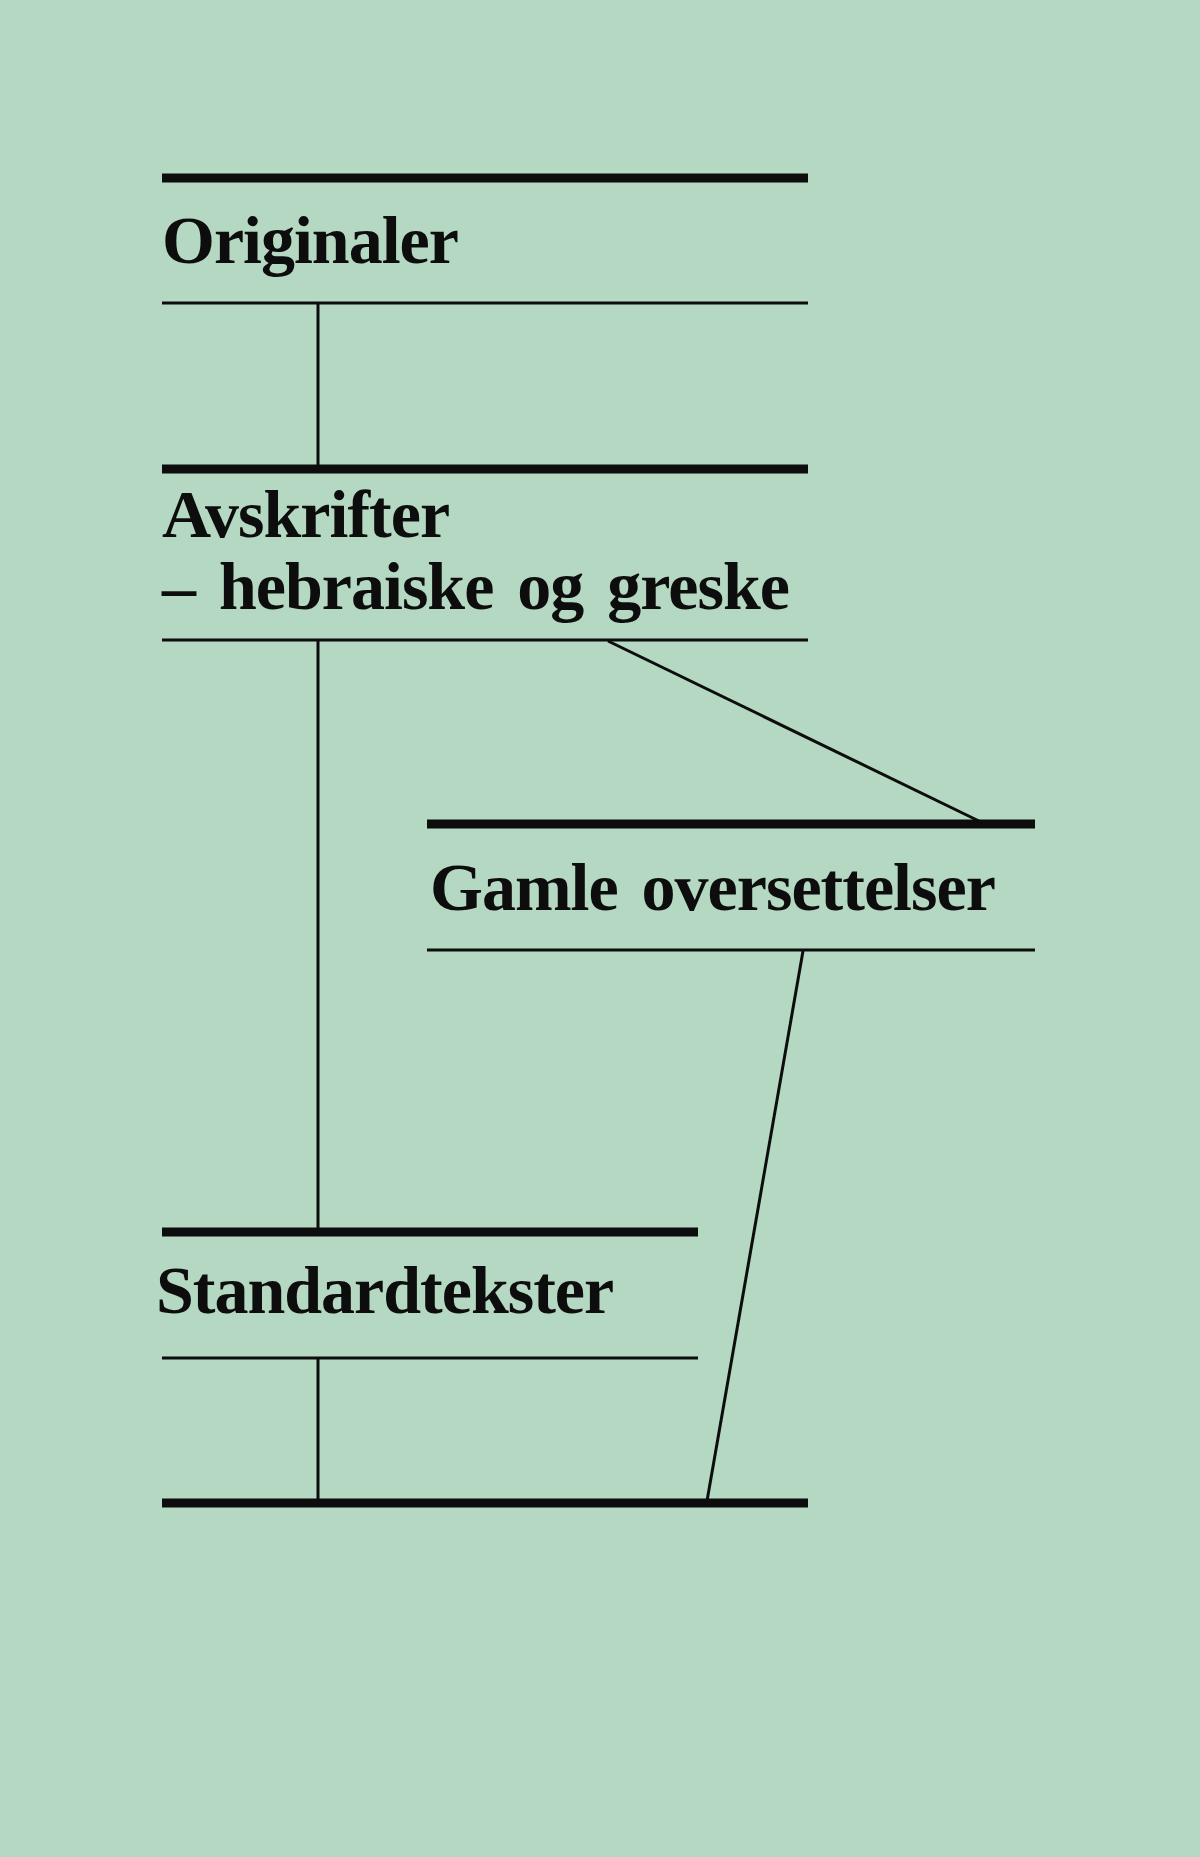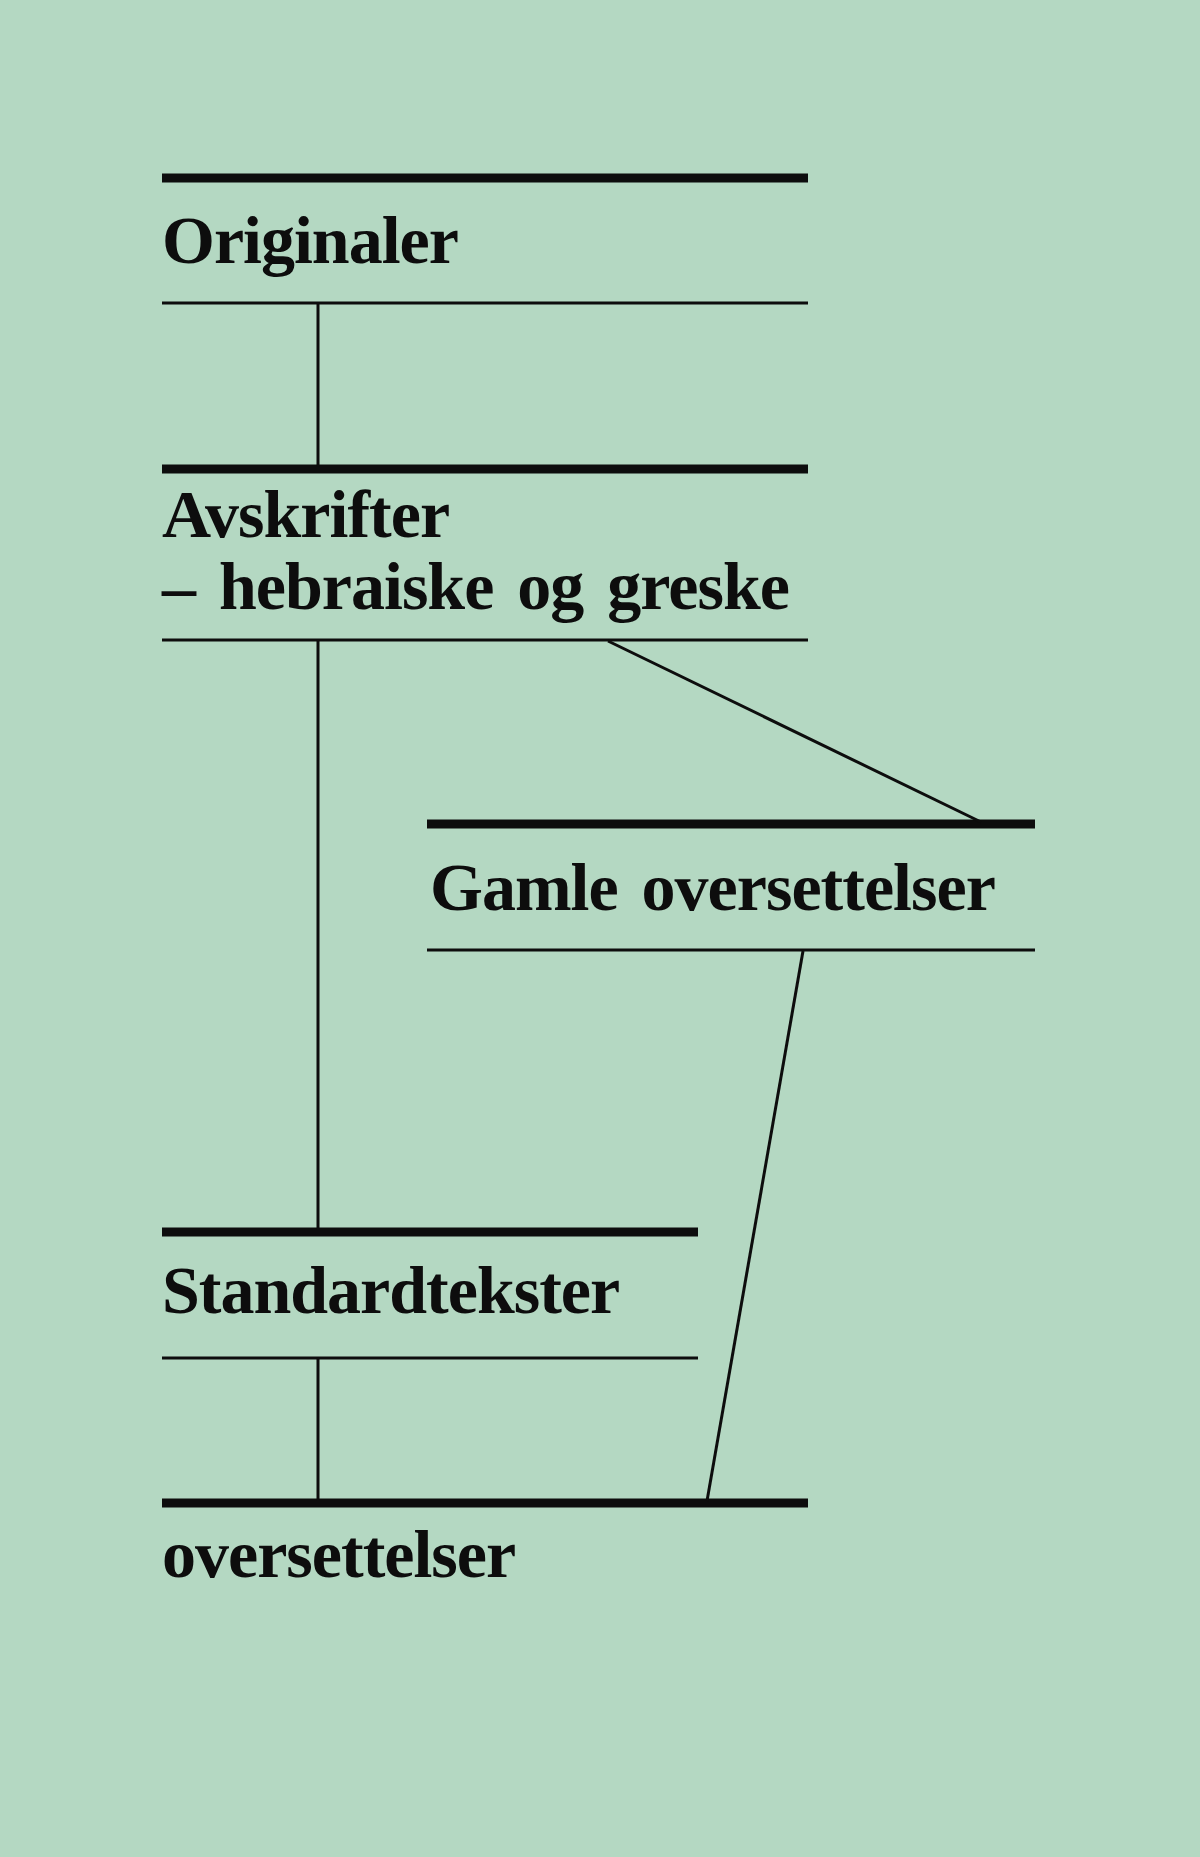--- a/index.html
+++ b/index.html
@@ -32,21 +32,21 @@
     font-size:68px;
     line-height:72px;
     letter-spacing:-1px;
     word-spacing:8px;
     white-space:nowrap;
   }
   .lbl-line{display:block;}
   .lbl-originaler{left:162px;top:204px;}
   .lbl-avskrifter{left:162px;top:478px;}
   .lbl-gamle{left:430px;top:851px;}
-  .lbl-standardtekster{left:162px;top:1254px;text-align:center;}
+  .lbl-standardtekster{left:156px;top:1254px;text-align:center;}
   .lbl-moderne{left:162px;top:1518px;}
 </style>
 </head>
 <body>
 
 <div class="page">
 
   <svg class="lines" viewBox="0 0 1200 1857" aria-hidden="true">
 
     <line class="thick" x1="162" y1="178" x2="808" y2="178"></line>
@@ -83,16 +83,15 @@
   <div class="node-label lbl-avskrifter">
     <span class="lbl-line">Avskrifter</span>
     <span class="lbl-line">– hebraiske og greske</span>
   </div>
 
   <div class="node-label lbl-standardtekster">
     <span class="lbl-line">Standardtekster</span>
   </div>
 
   <div class="node-label lbl-moderne">
-    <span class="lbl-line">oversettelser</span>
   </div>
 
 </div>
 
 </body></html>

